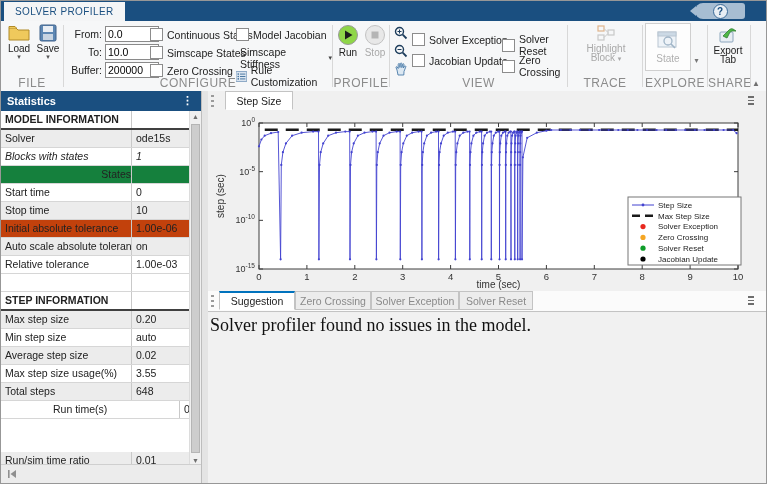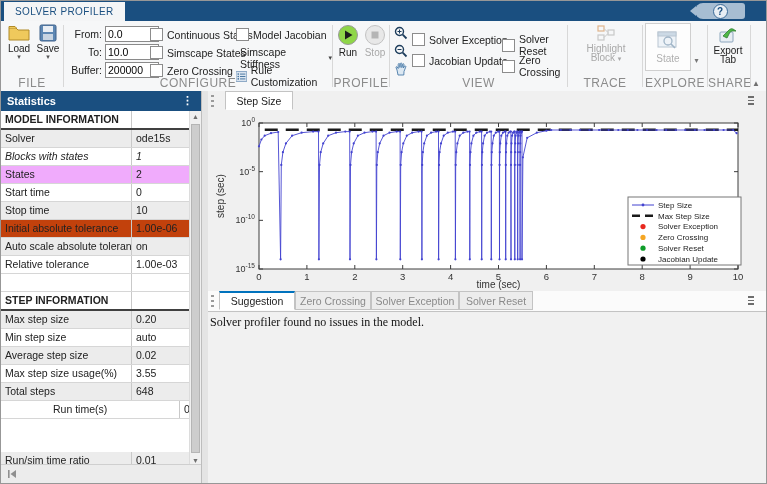--- a/index.html
+++ b/index.html
@@ -59,21 +59,21 @@
   .grip i{width:3px;height:2px;background:#9a9a9a;display:block;}
   .acticon{position:absolute;right:12px;top:5px;display:flex;flex-direction:column;gap:2px;cursor:pointer;}
   .acticon i{width:6px;height:1.5px;background:#6d6d6d;display:block;}
   .tab{position:absolute;top:0;height:19px;display:flex;align-items:center;justify-content:center;
       font-size:10.5px;border:1px solid #c3c3c3;box-sizing:border-box;cursor:pointer;}
   .tab.active{background:#ffffff;border-bottom:1px solid #fff;color:#222;}
   .tab.active.blue{border-top:2px solid #0072bd;}
   .tab.inactive{background:#ececec;color:#8a8a8a;}
   .chartwrap{position:absolute;left:0;top:20px;right:0;height:180px;background:#f0f0f0;}
   .suggestion-area{position:absolute;left:0;top:222px;right:0;bottom:0;background:#f1f1f1;}
-  .suggestion-text{font-family:"Liberation Serif",serif;font-size:12px;color:#111;padding:2px 0 0 2px;}
+  .suggestion-text{font-family:"Liberation Serif",serif;font-size:18px;color:#111;padding:2px 0 0 2px;}
   svg text{font-family:"Liberation Sans",sans-serif;}
 </style>
 </head>
 <body>
 
 <div class="app">
 
   <div class="titlebar">
     <div class="ribbon-tab">SOLVER PROFILER</div>
     <div class="help-tag">
@@ -279,21 +279,21 @@
           <div class="c2"></div>
         </div>
         <div class="srow" style="background: rgb(236, 236, 236);">
           <div class="c1">Solver</div>
           <div class="c2">ode15s</div>
         </div>
         <div class="srow" style="background: rgb(255, 255, 255); font-style: italic;">
           <div class="c1">Blocks with states</div>
           <div class="c2">1</div>
         </div>
-        <div class="srow" style="background: #f0abfc;">
+        <div class="srow" style="background: #15803d; text-align: right;">
           <div class="c1">States</div>
           <div class="c2">2</div>
         </div>
         <div class="srow" style="background: rgb(255, 255, 255);">
           <div class="c1">Start time</div>
           <div class="c2">0</div>
         </div>
         <div class="srow" style="background: rgb(236, 236, 236);">
           <div class="c1">Stop time</div>
           <div class="c2">10</div>

